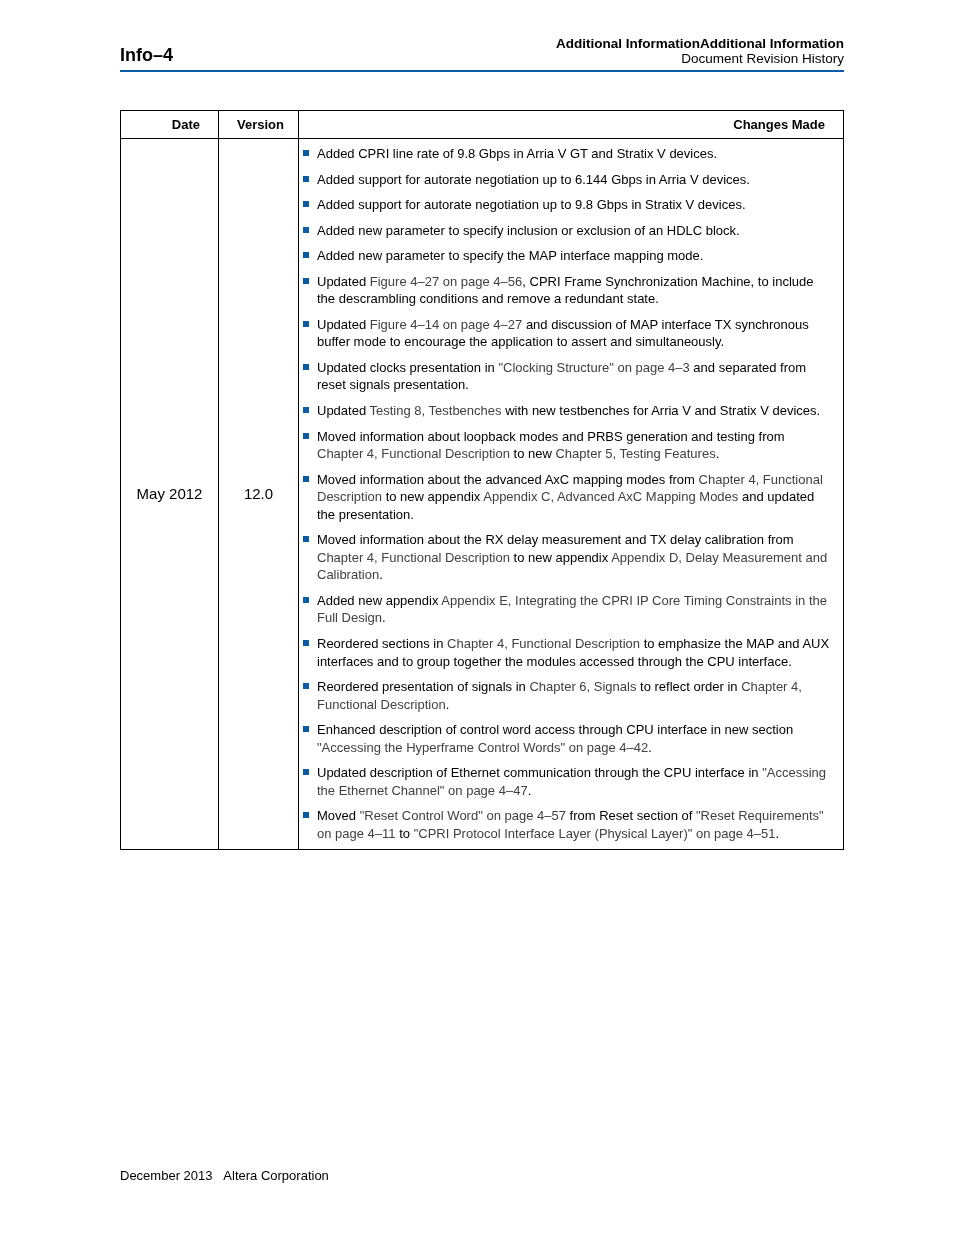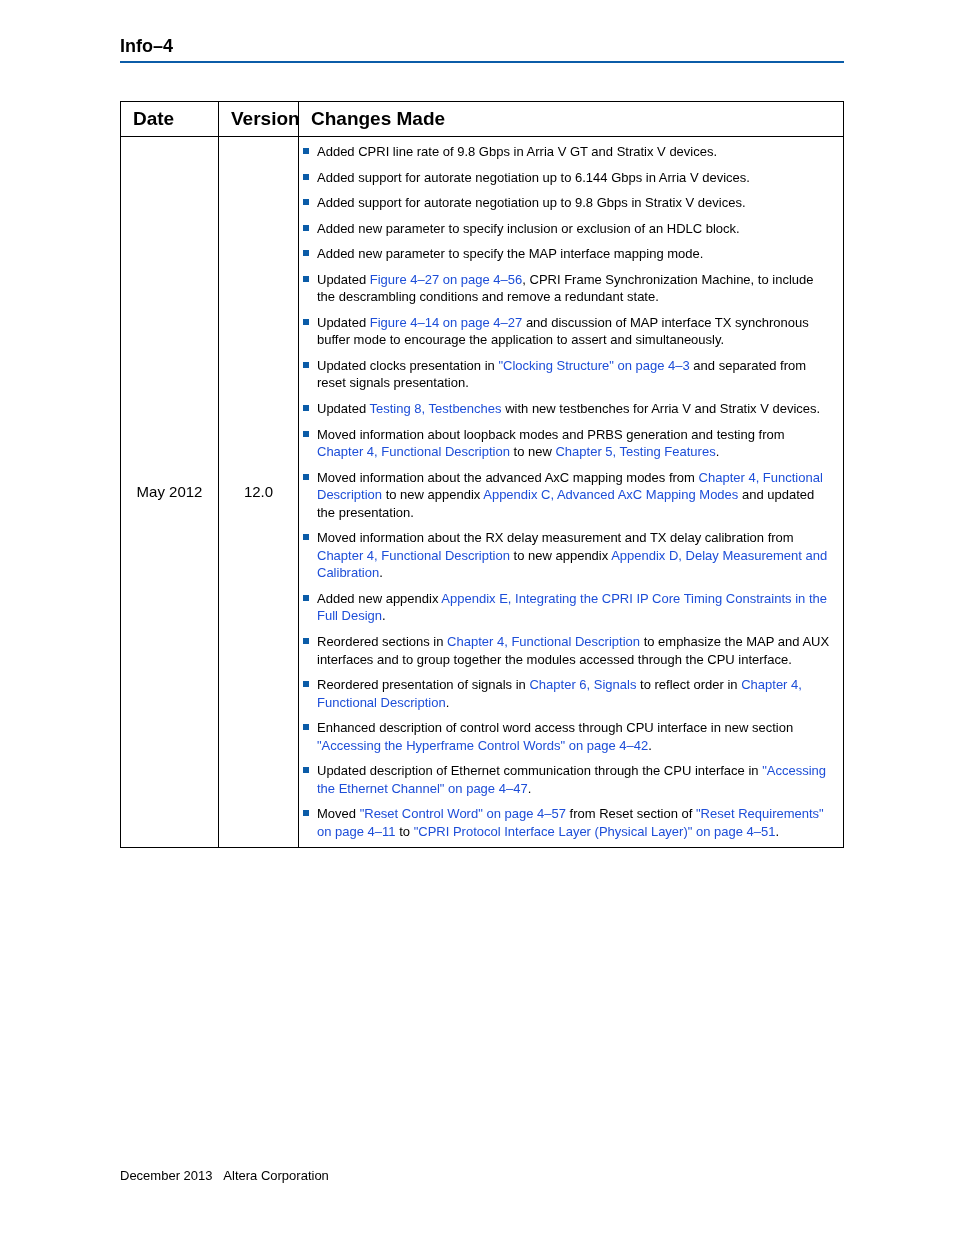--- a/index.html
+++ b/index.html
@@ -37,24 +37,24 @@
     border-collapse: collapse;
     width: 100%;
     table-layout: fixed;
   }
   table.rev th, table.rev td {
     border: 1px solid #000;
     vertical-align: top;
     font-size: 13px;
   }
   table.rev th {
-    padding: 6px 12px;
-    text-align: left;
+    padding: 6px 18px;
+    text-align: right;
     font-weight: bold;
-    font-size: 19px;
+    font-size: 13px;
   }
   table.rev col.date { width: 98px; }
   table.rev col.ver  { width: 80px; }
   table.rev td.date, table.rev td.ver {
     text-align: center;
     vertical-align: middle;
     padding: 8px 6px;
     font-size: 15px;
   }
   table.rev td.changes {
@@ -75,41 +75,45 @@
   ul.chg > li:last-child { margin-bottom: 2px; }
   ul.chg > li::before {
     content: "";
     position: absolute;
     left: 0;
     top: 5px;
     width: 6px;
     height: 6px;
     background: #0b5ca8;
   }
-  .link { color: #1d4ed8; }
+  .link { color: #404040; }
   .footer {
     position: absolute;
     left: 120px;
     right: 110px;
     bottom: 50px;
     display: flex;
     justify-content: space-between;
     font-size: 13px;
   }
   .footer-left { line-height: 1.35; }
   .footer-right { line-height: 1.35; }
   .sep { white-space: nowrap; }
 </style>
 </head>
 <body>
 
 <div class="page">
 
   <div class="header">
     <div class="header-left">Info–4</div>
+    <div class="header-right">
+      <div class="bold">Additional InformationAdditional Information</div>
+      <div>Document Revision History</div>
+    </div>
   </div>
 
   <table class="rev">
     <colgroup>
       <col class="date">
         <col class="ver">
         <col>
     </colgroup>
     <thead>
       <tr>

